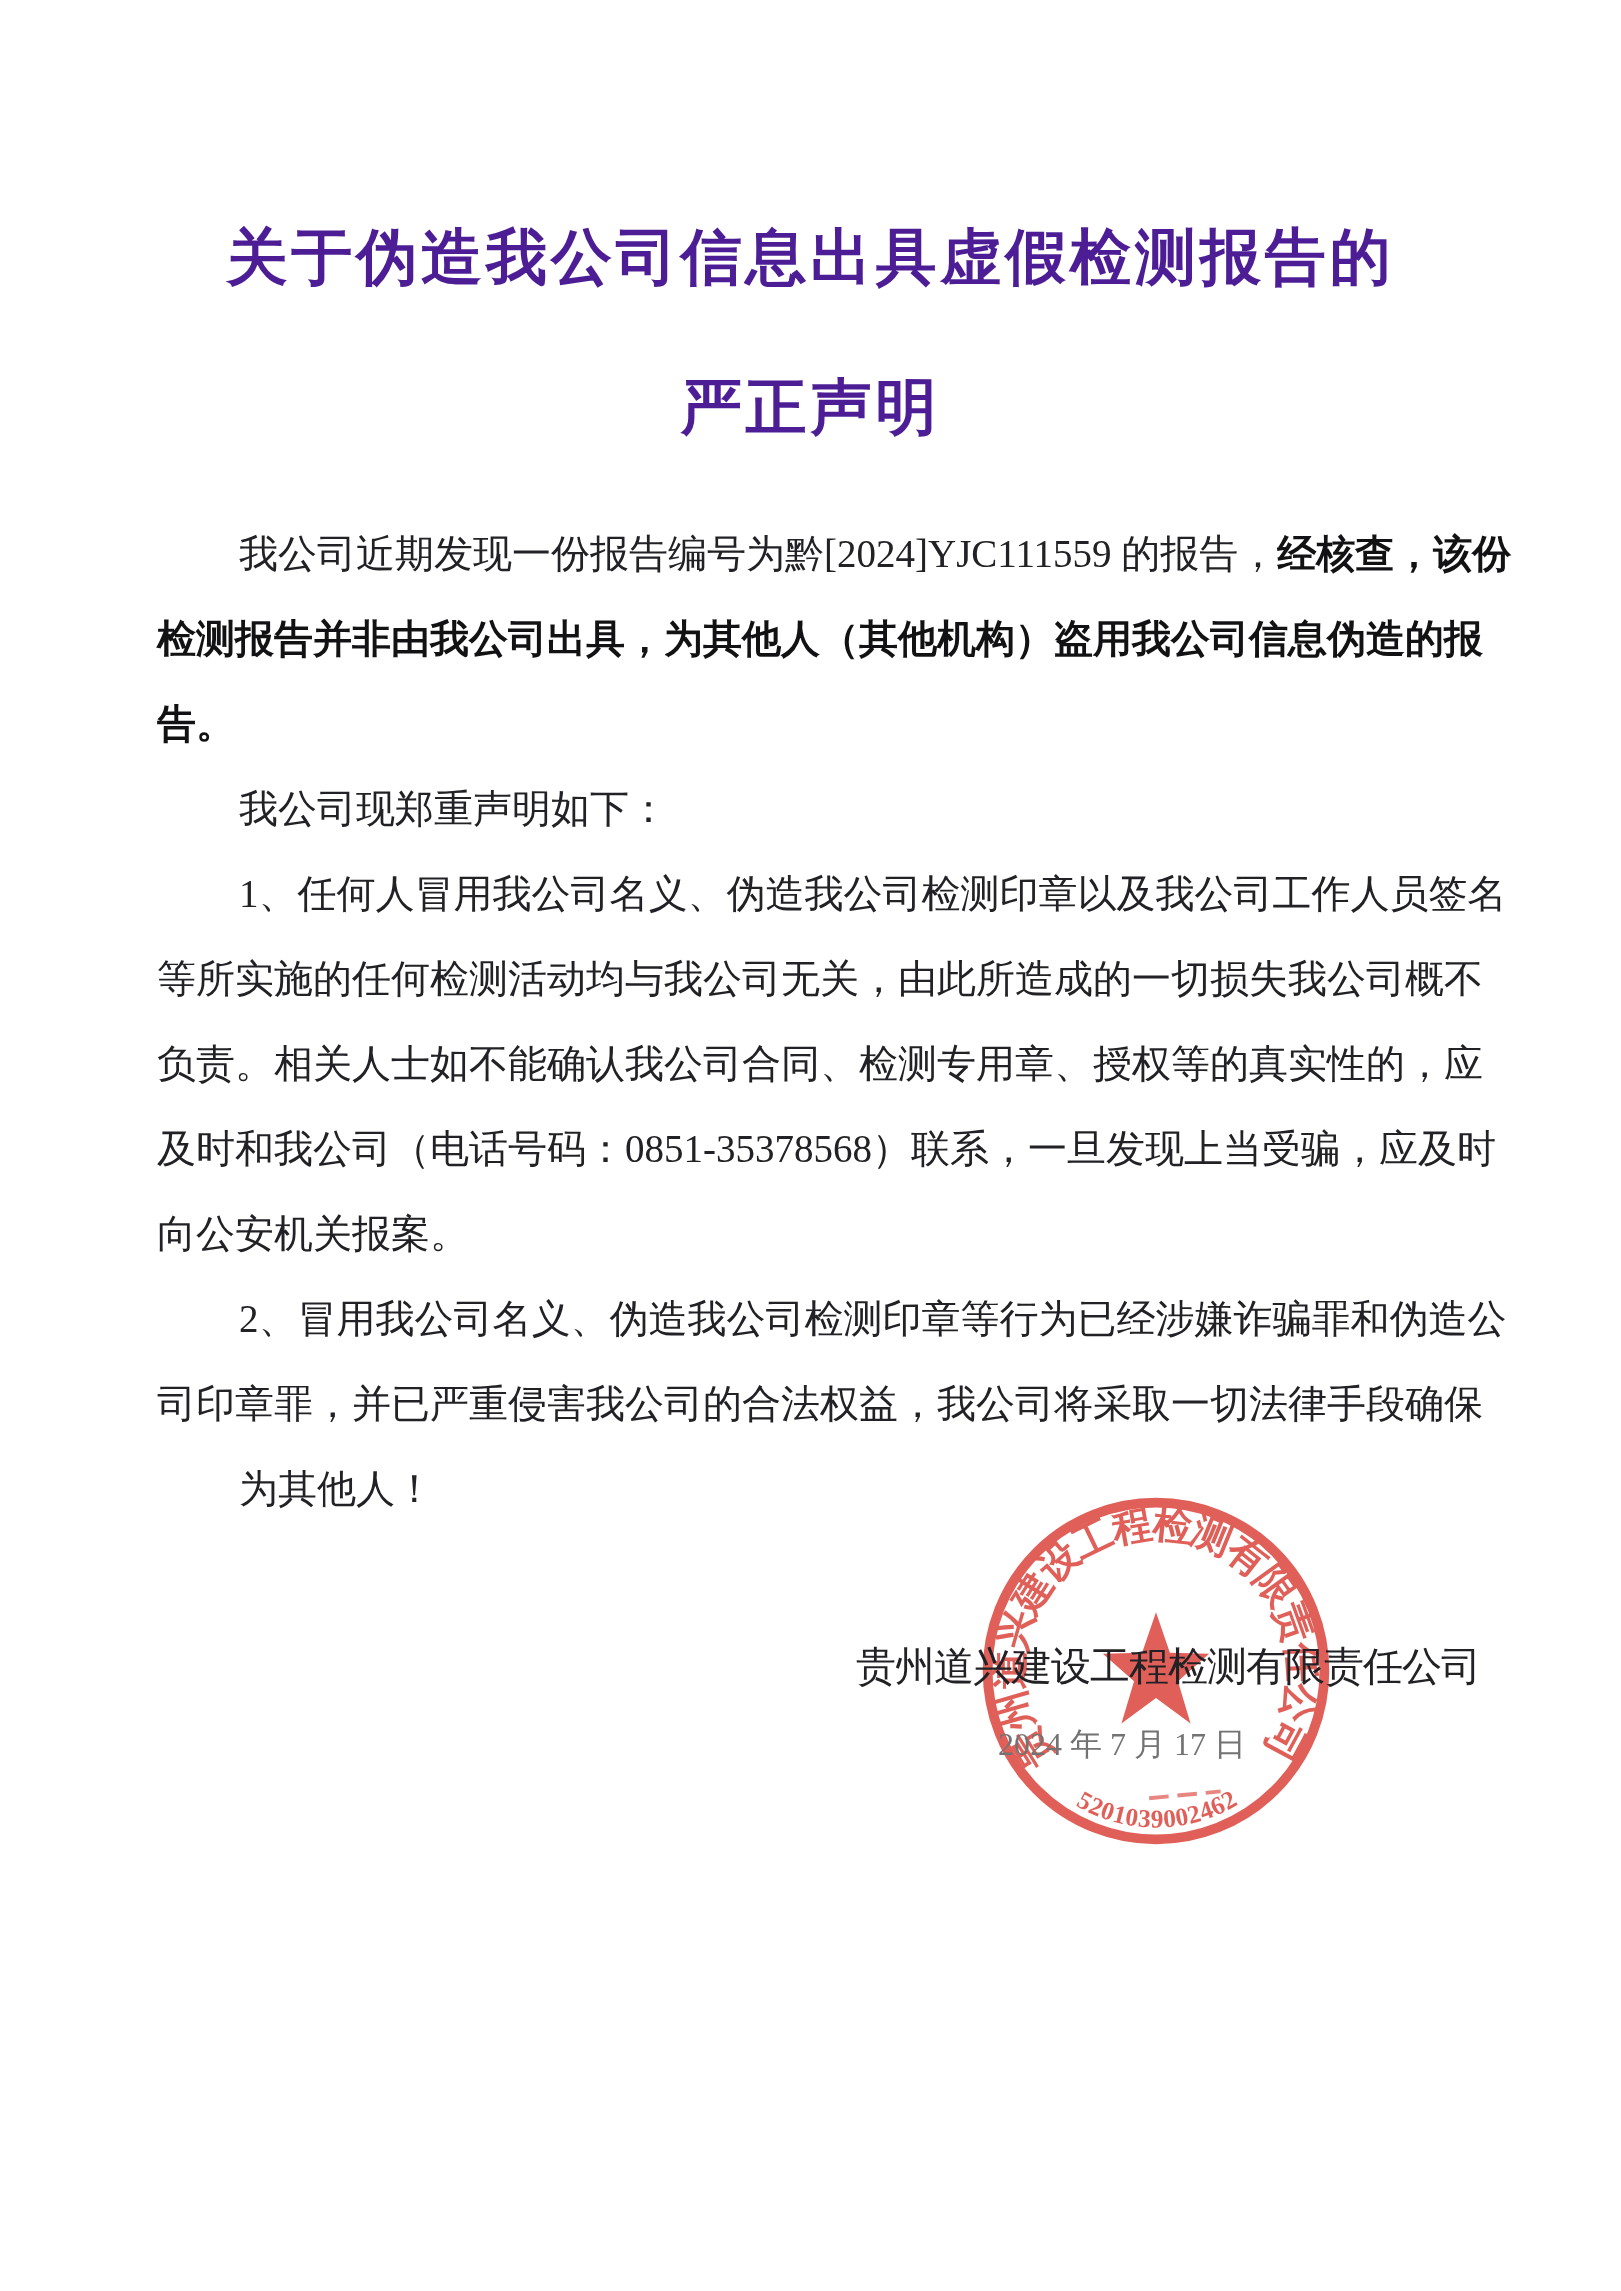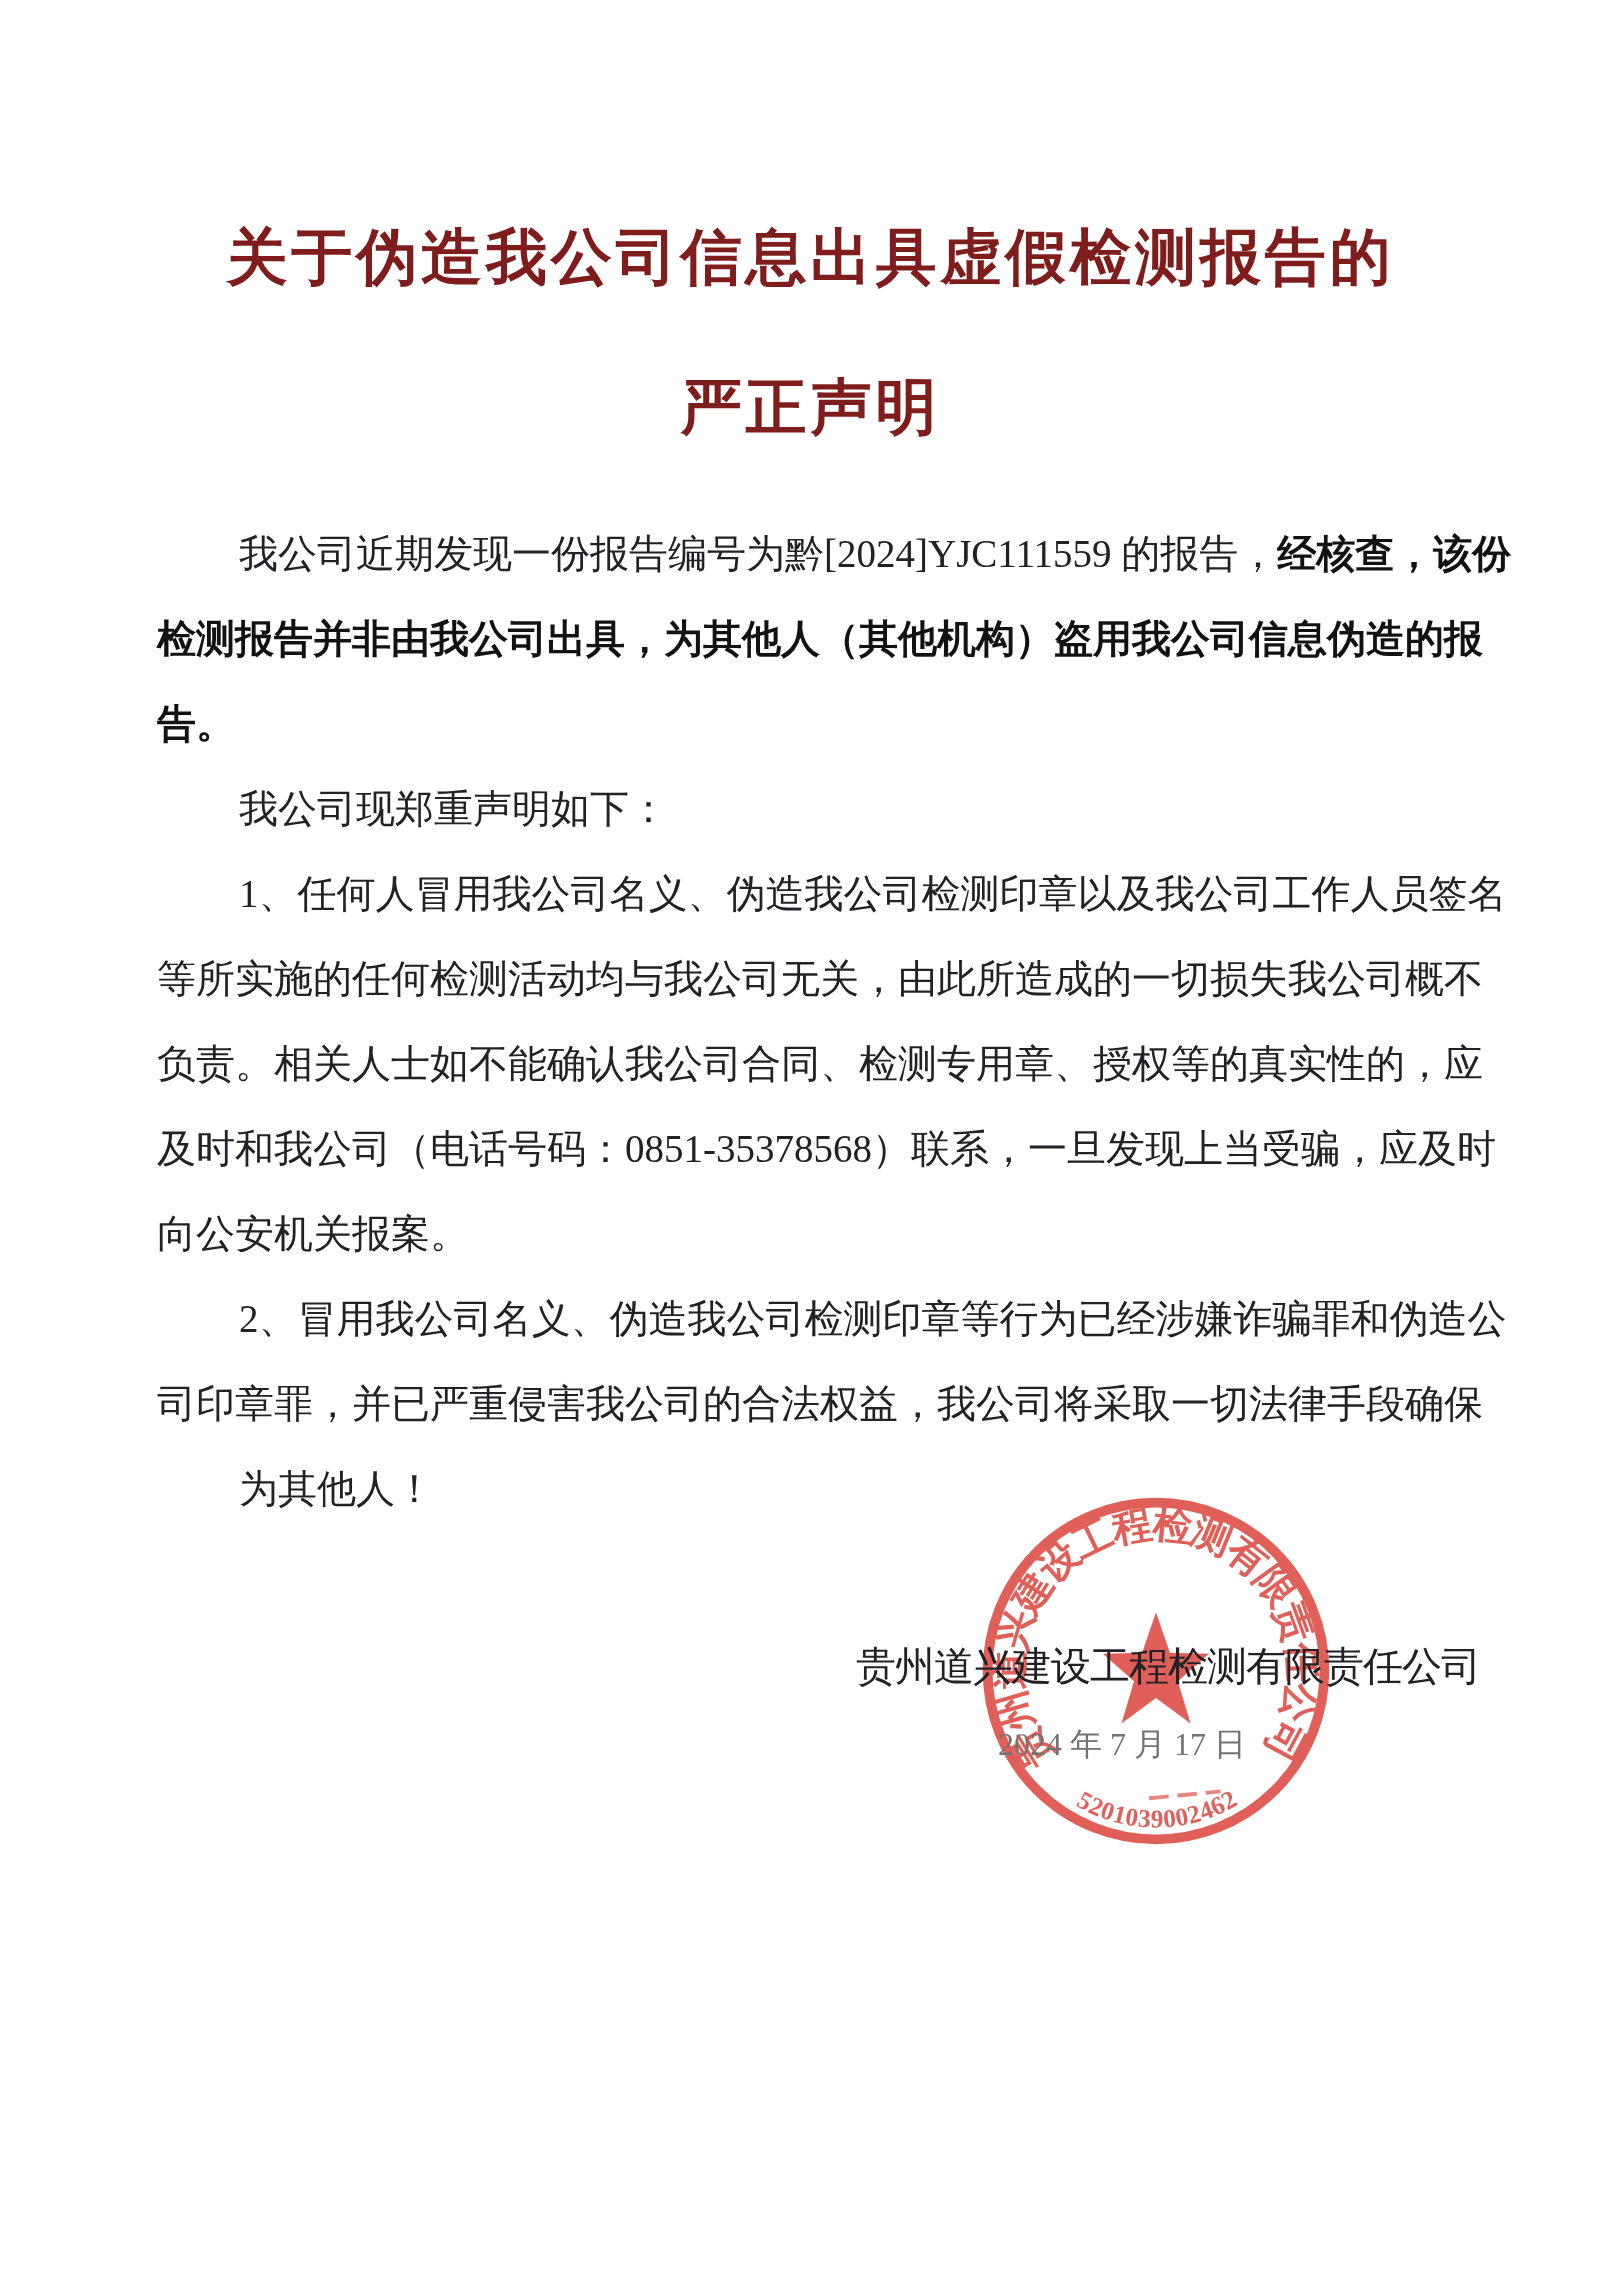--- a/index.html
+++ b/index.html
@@ -18,21 +18,21 @@
   
   .title-line {
     position: absolute;
     left: 0;
     width: 100%;
     text-align: center;
     font-weight: 700;
     font-size: 61px;
     line-height: 76px;
     letter-spacing: 3.9px;
-    color: #7f1d1d;
+    color: #4c1d95;
   }
   .title-line.l1 { top: 220px; }
   .title-line.l2 { top: 370px; }
 
   
   .body-col {
     position: absolute;
     left: 137px;
     top: 511px;
     width: 1345px;

